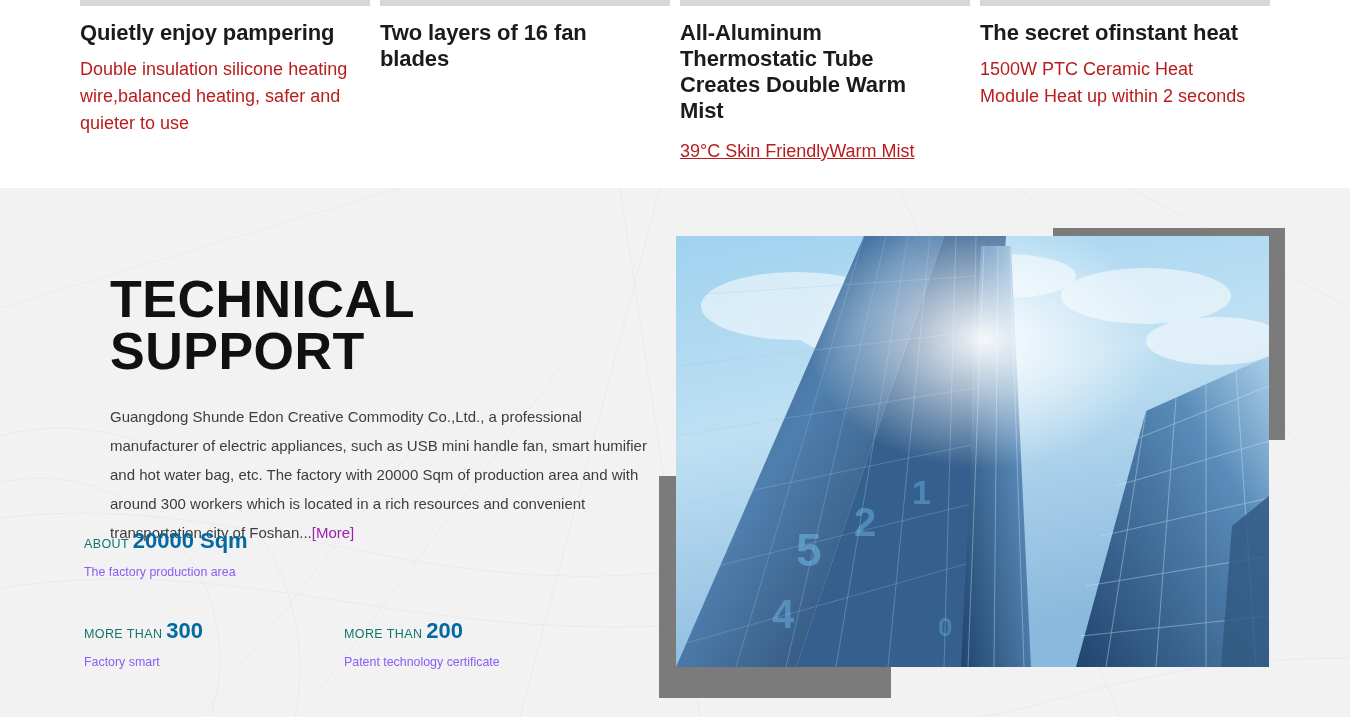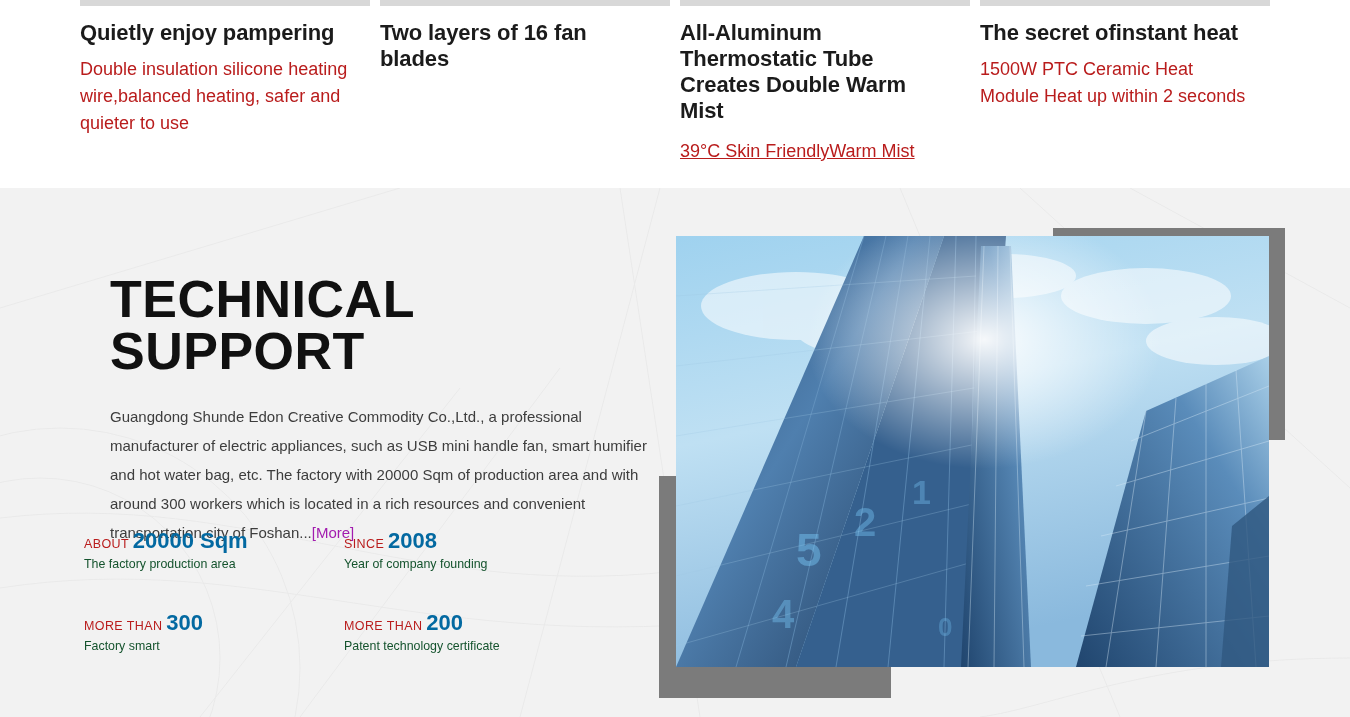--- a/index.html
+++ b/index.html
@@ -126,32 +126,32 @@
     width: 270px;
   }
   .stat .headline {
     display: block;
     color: #1b1b1b;
     white-space: nowrap;
   }
   .stat .pre {
     font-size: 12.5px;
     letter-spacing: 0.4px;
-    color: #b91c1c;
+    color: #0f766e;
   }
   .stat .big {
     font-size: 22px;
     font-weight: bold;
     color: #0369a1;
   }
   .stat .sub {
     display: block;
-    margin-top: 3px;
+    margin-top: 11px;
     font-size: 12.4px;
-    color: #14532d;
+    color: #8b5cf6;
   }
 
   
   .img-wrap {
     position: absolute;
     left: 659px;
     top: 40px;
     width: 632px;
     height: 470px;
   }
@@ -243,24 +243,20 @@
       <div class="tech-left">
         <h1 class="tech-title">TECHNICAL SUPPORT</h1>
         <p class="tech-desc"><span>Guangdong Shunde Edon Creative Commodity Co.,Ltd., a professional manufacturer of electric appliances, such as USB mini handle fan, smart humifier and hot water bag, etc. The factory with 20000 Sqm of production area and with around 300 workers which is located in a rich resources and convenient transportation city of Foshan...</span><a href="#">[More]</a></p>
       </div>
 
       <div class="stats">
         <div class="stat-row">
           <div class="stat">
             <span class="headline"><span class="pre">ABOUT </span><span class="big">20000 Sqm</span></span>
             <span class="sub">The factory production area</span>
-          </div>
-          <div class="stat">
-            <span class="headline"><span class="pre">SINCE </span><span class="big">2008</span></span>
-            <span class="sub">Year of company founding</span>
           </div>
         </div>
 
         <div class="stat-row">
           <div class="stat">
             <span class="headline"><span class="pre">MORE THAN </span><span class="big">300</span></span>
             <span class="sub">Factory smart</span>
           </div>
           <div class="stat">
             <span class="headline"><span class="pre">MORE THAN </span><span class="big">200</span></span>

